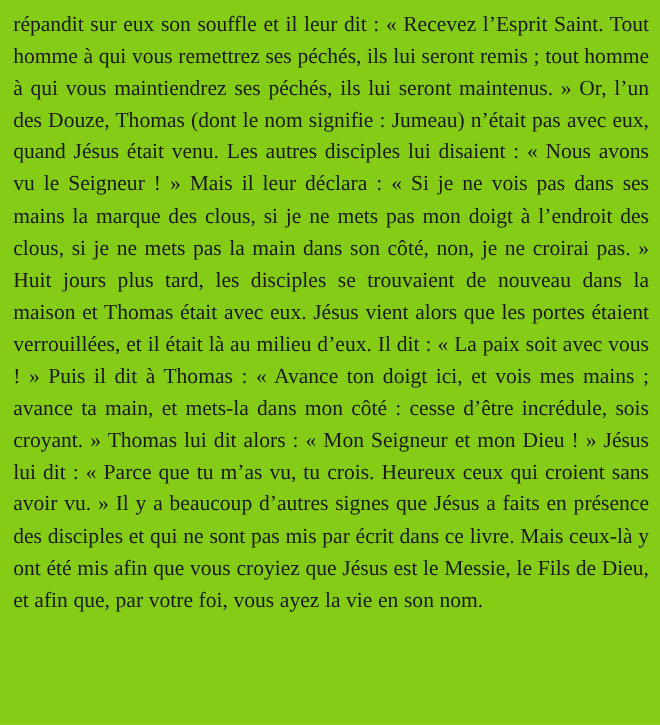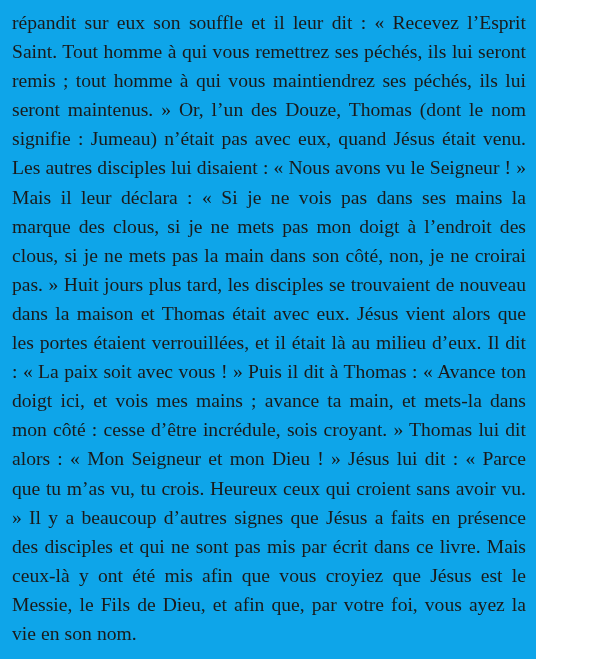--- a/index.html
+++ b/index.html
@@ -8,24 +8,24 @@
     background: #ffffff;
   }
   body {
     width: 600px;
     height: 659px;
     overflow: hidden;
     font-family: "Liberation Serif", "DejaVu Serif", serif;
   }
   .page {
     box-sizing: border-box;
-    width: 536px;
+    width: 600px;
     height: 659px;
     padding: 8px 10px 8px 12px;
-    background: #0ea5e9;
+    background: #84cc16;
   }
   .scripture {
     margin: 0;
     color: #1a1a1a;
     font-size: 19.6px;
     line-height: 29.1px;
     text-align: justify;
     text-justify: inter-word;
     hyphens: manual;
     -webkit-hyphens: manual;

